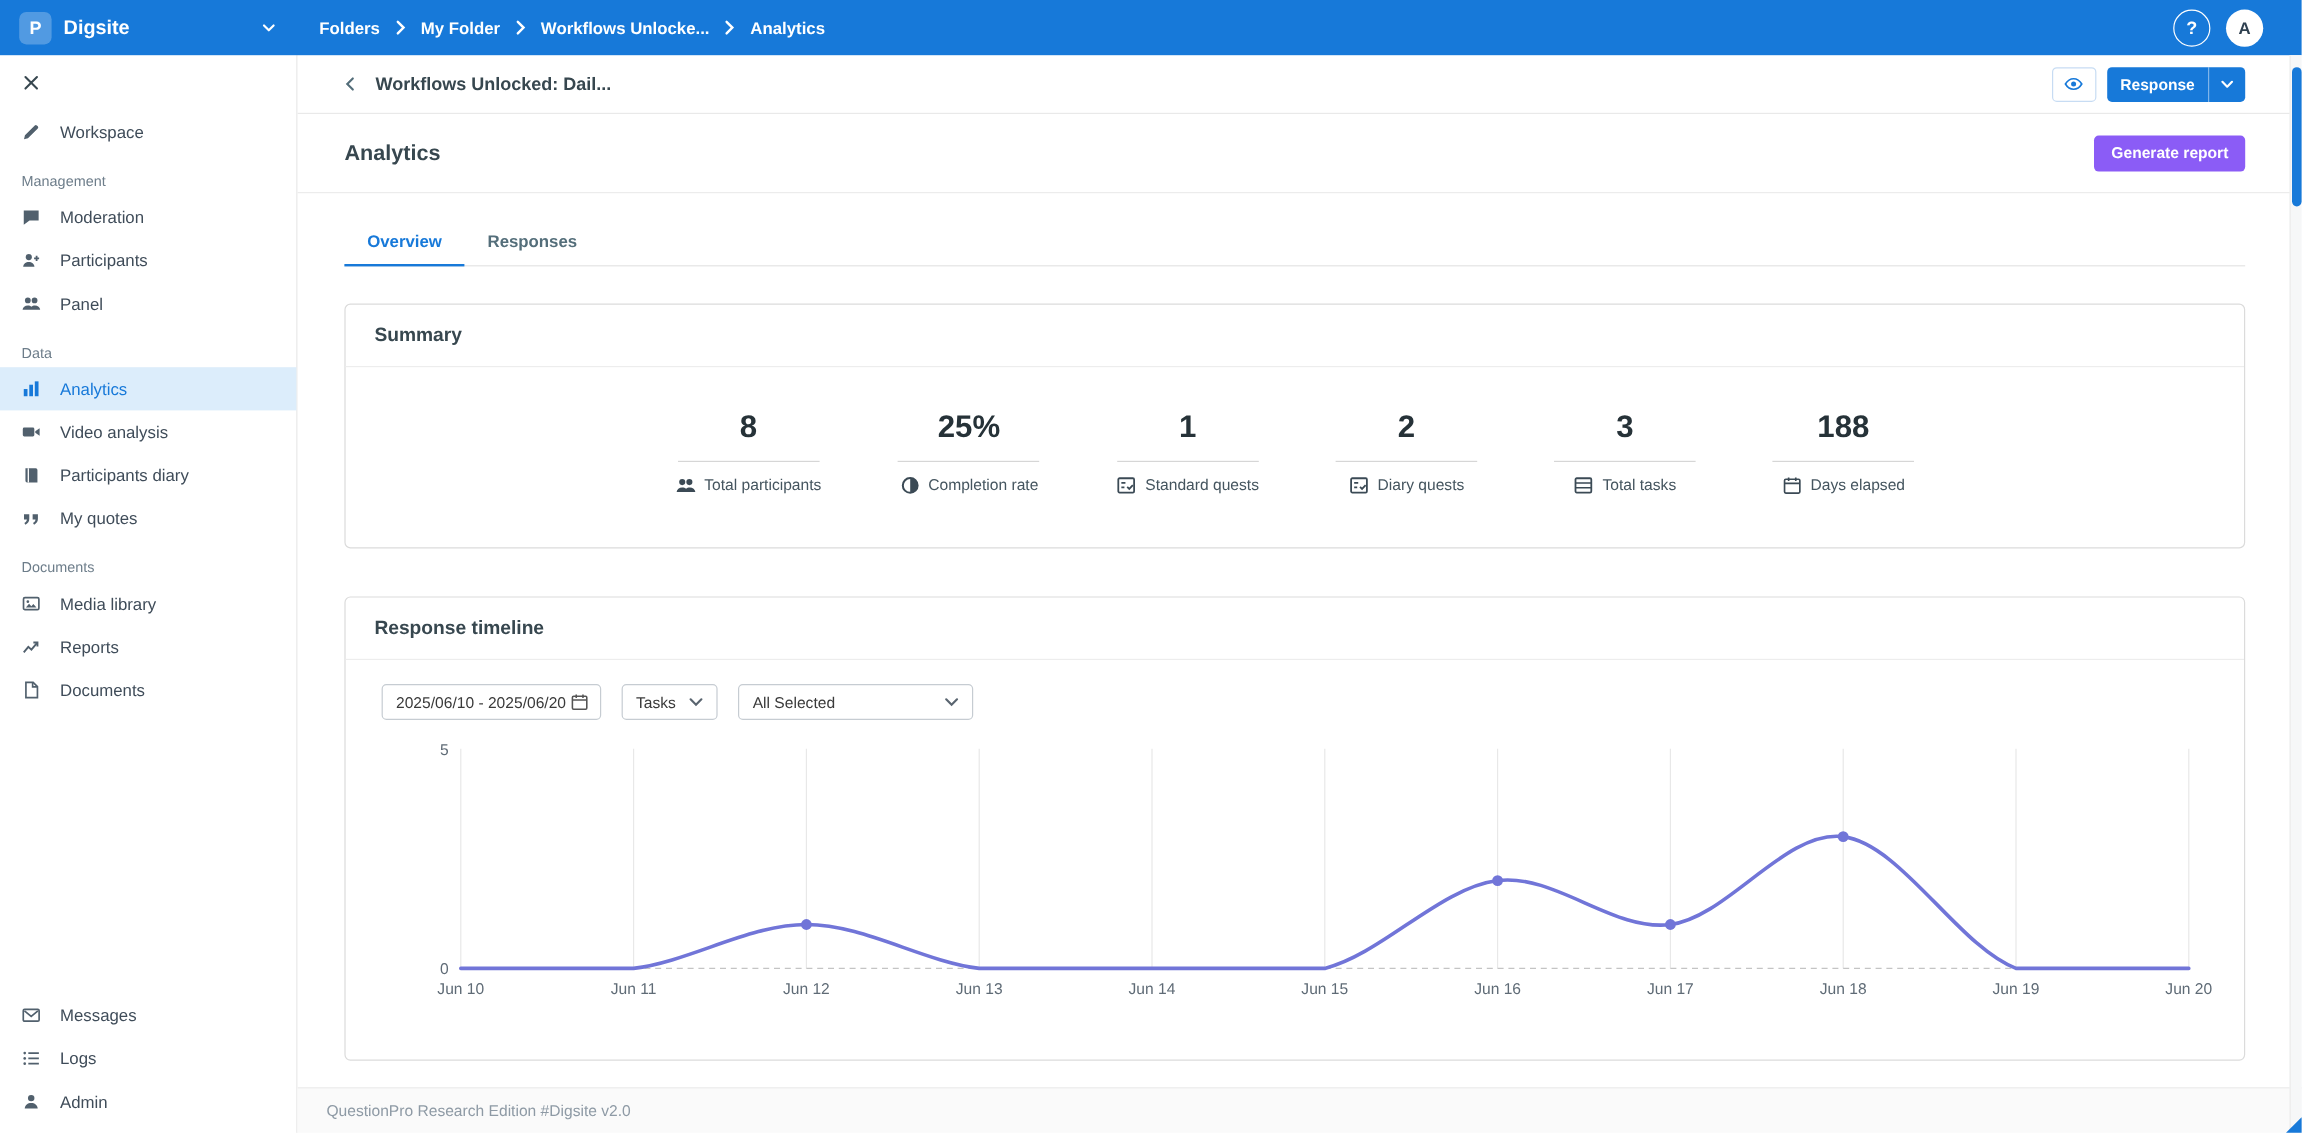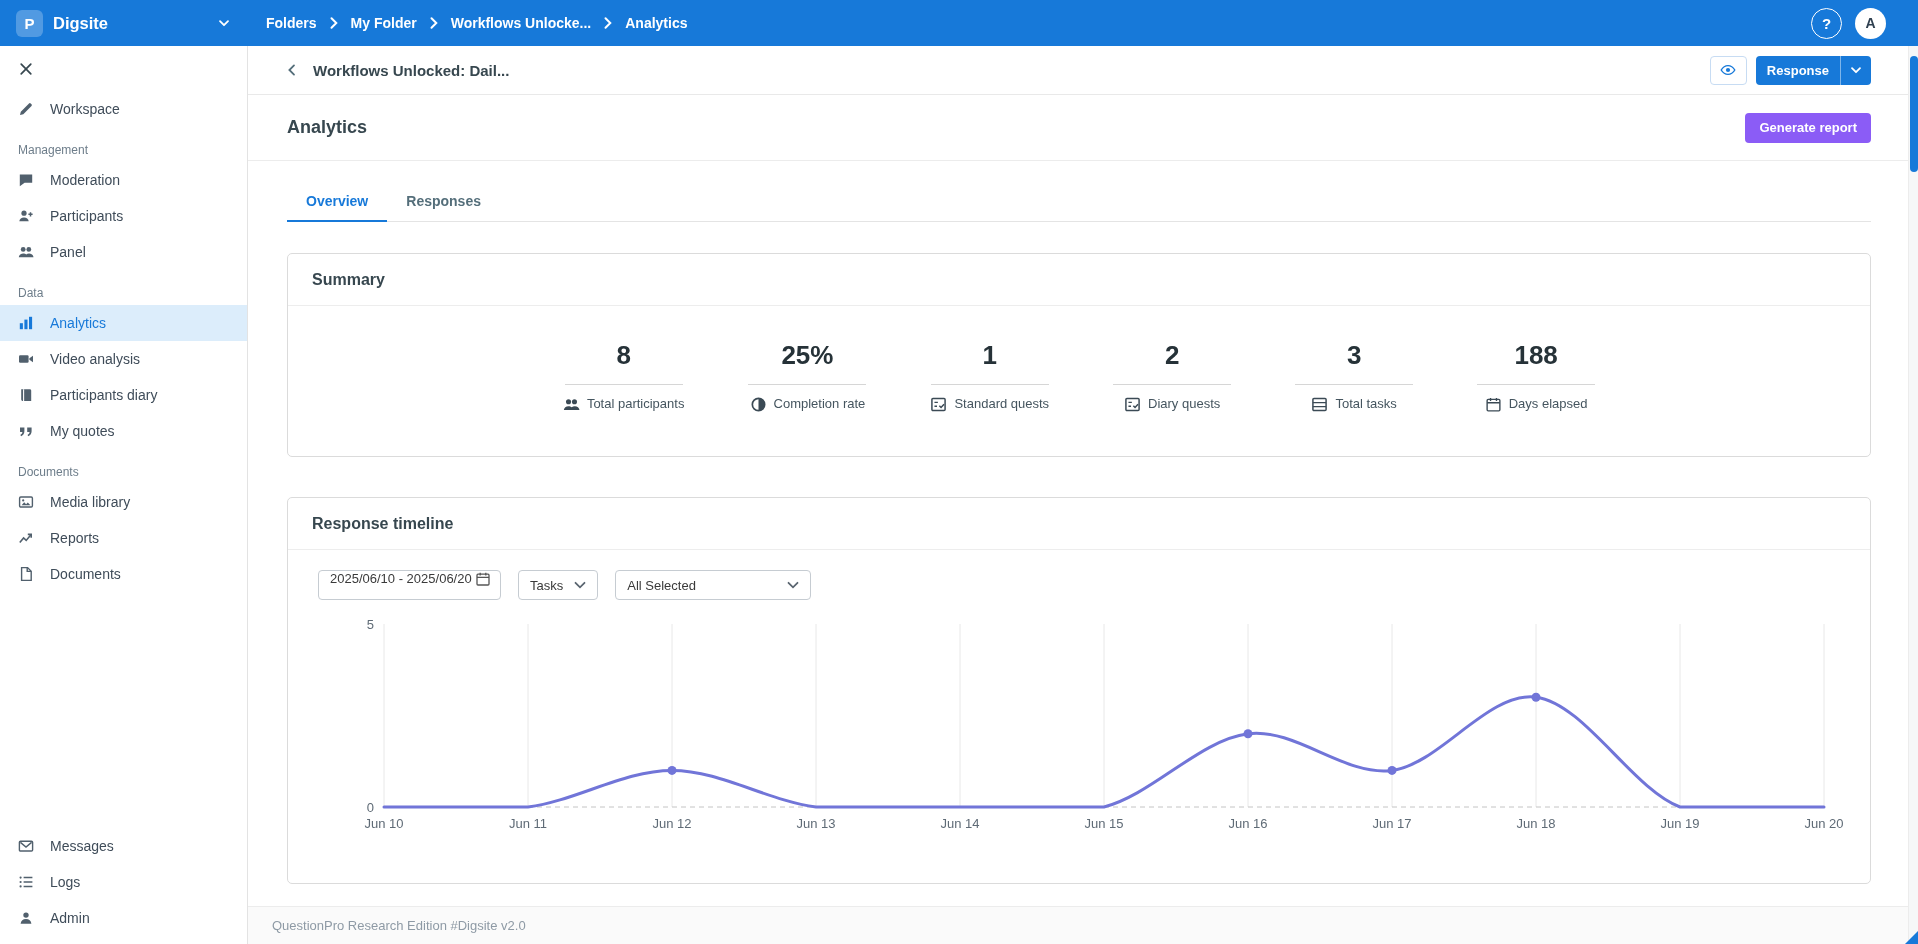--- a/index.html
+++ b/index.html
@@ -79,21 +79,21 @@
   .stat { text-align:center; min-width:118px; }
   .stat-value { font-size:26px; font-weight:bold; color:#263238; }
   .stat-rule { width:118px; height:1px; background:#d6d6d6; margin:13px auto 11px; }
   .stat-label { display:flex; align-items:flex-start; justify-content:center; gap:7px;
                 font-size:13px; color:#45555f; white-space:nowrap; }
   .stat-label .icon { color:#3b4a55; }
   .stat-label .icon svg { width:17px; height:17px; }
 
   .controls { display:flex; align-items:center; gap:17px; padding:20px 30px 2px; }
   .date-input { width:183px; height:30px; border:1px solid #c6ccd2; border-radius:4px;
-                display:flex; align-items:flex-start; padding:0 9px 0 11px; font-size:13px; color:#3a3a3a; cursor:text; }
+                display:flex; align-items:center; padding:0 9px 0 11px; font-size:13px; color:#3a3a3a; cursor:text; }
   .date-input .date-text { flex:1; }
   .date-input .icon { color:#555; }
   .select { height:30px; border:1px solid #c6ccd2; border-radius:4px; background:#fff;
             display:flex; align-items:center; padding:0 9px 0 11px; font-size:13px; color:#3a3a3a;
             gap:9px; cursor:pointer; }
   .select .icon { color:#5a6570; }
   .select-wide { width:196px; }
   .select-wide .icon { margin-left:auto; }
 
   .chart-wrap { padding:10px 24px 46px; }

